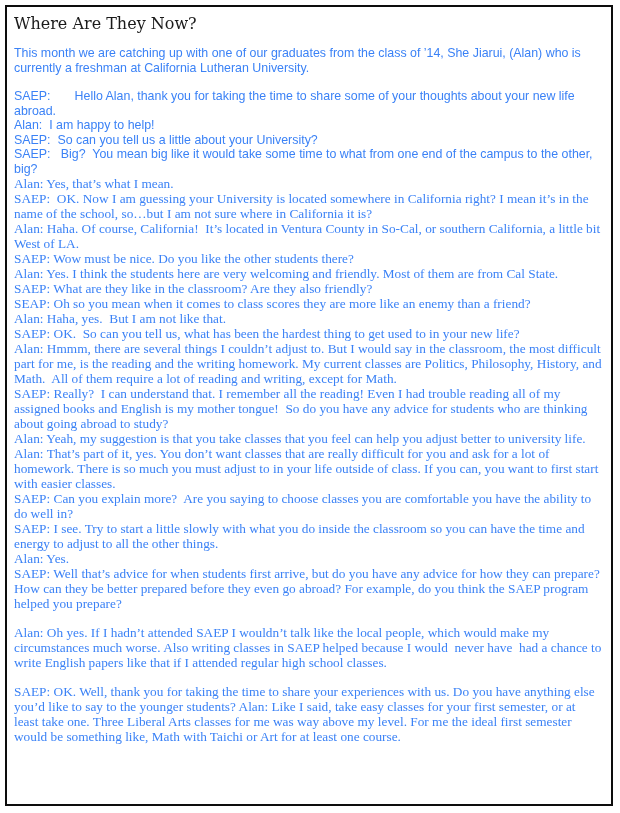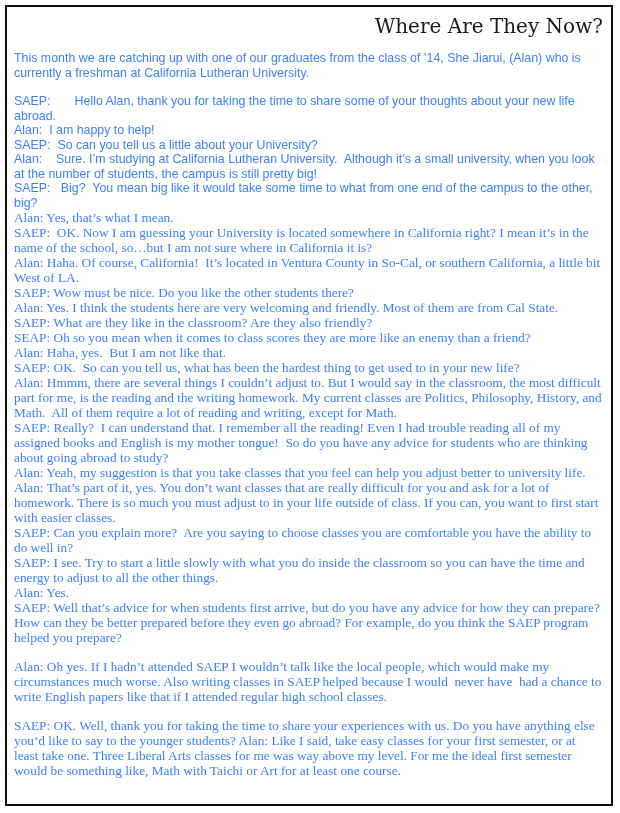--- a/index.html
+++ b/index.html
@@ -19,24 +19,24 @@
     top: 5px;
     width: 608px;
     height: 801px;
     box-sizing: border-box;
     border: 2px solid #0d0d0d;
     background: #ffffff;
     padding: 5px 8px 0 7px;
   }
   .doc-title {
     font-family: "DejaVu Serif", "Liberation Serif", serif;
-    font-size: 20px;
+    font-size: 16px;
     font-weight: normal;
     color: #1a1a1a;
-    text-align: right;
+    text-align: left;
     margin: 2px 0 13px 0;
   }
   p.line {
     margin: 0;
     color: #3b82f6;
     white-space: pre-wrap;
   }
   p.sans {
     font-family: "Liberation Sans", sans-serif;
     font-size: 12.4px;
@@ -55,21 +55,20 @@
 <body>
 
 <div class="page-border">
   <h1 class="doc-title">Where Are They Now?</h1>
 
   <p class="line sans">This month we are catching up with one of our graduates from the class of ’14, She Jiarui, (Alan) who is currently a freshman at California Lutheran University.</p>
 
   <p class="line sans gap-before">SAEP:       Hello Alan, thank you for taking the time to share some of your thoughts about your new life abroad.</p>
   <p class="line sans">Alan:  I am happy to help!</p>
   <p class="line sans">SAEP:  So can you tell us a little about your University?</p>
-  <p class="line sans">Alan:    Sure. I’m studying at California Lutheran University.  Although it’s a small university, when you look at the number of students, the campus is still pretty big!</p>
   <p class="line sans">SAEP:   Big?  You mean big like it would take some time to what from one end of the campus to the other, big?</p>
 
   <p class="line serif">Alan: Yes, that’s what I mean.</p>
   <p class="line serif">SAEP:  OK. Now I am guessing your University is located somewhere in California right? I mean it’s in the name of the school, so…but I am not sure where in California it is?</p>
   <p class="line serif">Alan: Haha. Of course, California!  It’s located in Ventura County in So-Cal, or southern California, a little bit West of LA.</p>
   <p class="line serif">SAEP: Wow must be nice. Do you like the other students there?</p>
   <p class="line serif">Alan: Yes. I think the students here are very welcoming and friendly. Most of them are from Cal State.</p>
   <p class="line serif">SAEP: What are they like in the classroom? Are they also friendly?</p>
   <p class="line serif">SEAP: Oh so you mean when it comes to class scores they are more like an enemy than a friend?</p>
   <p class="line serif">Alan: Haha, yes.  But I am not like that.</p>

